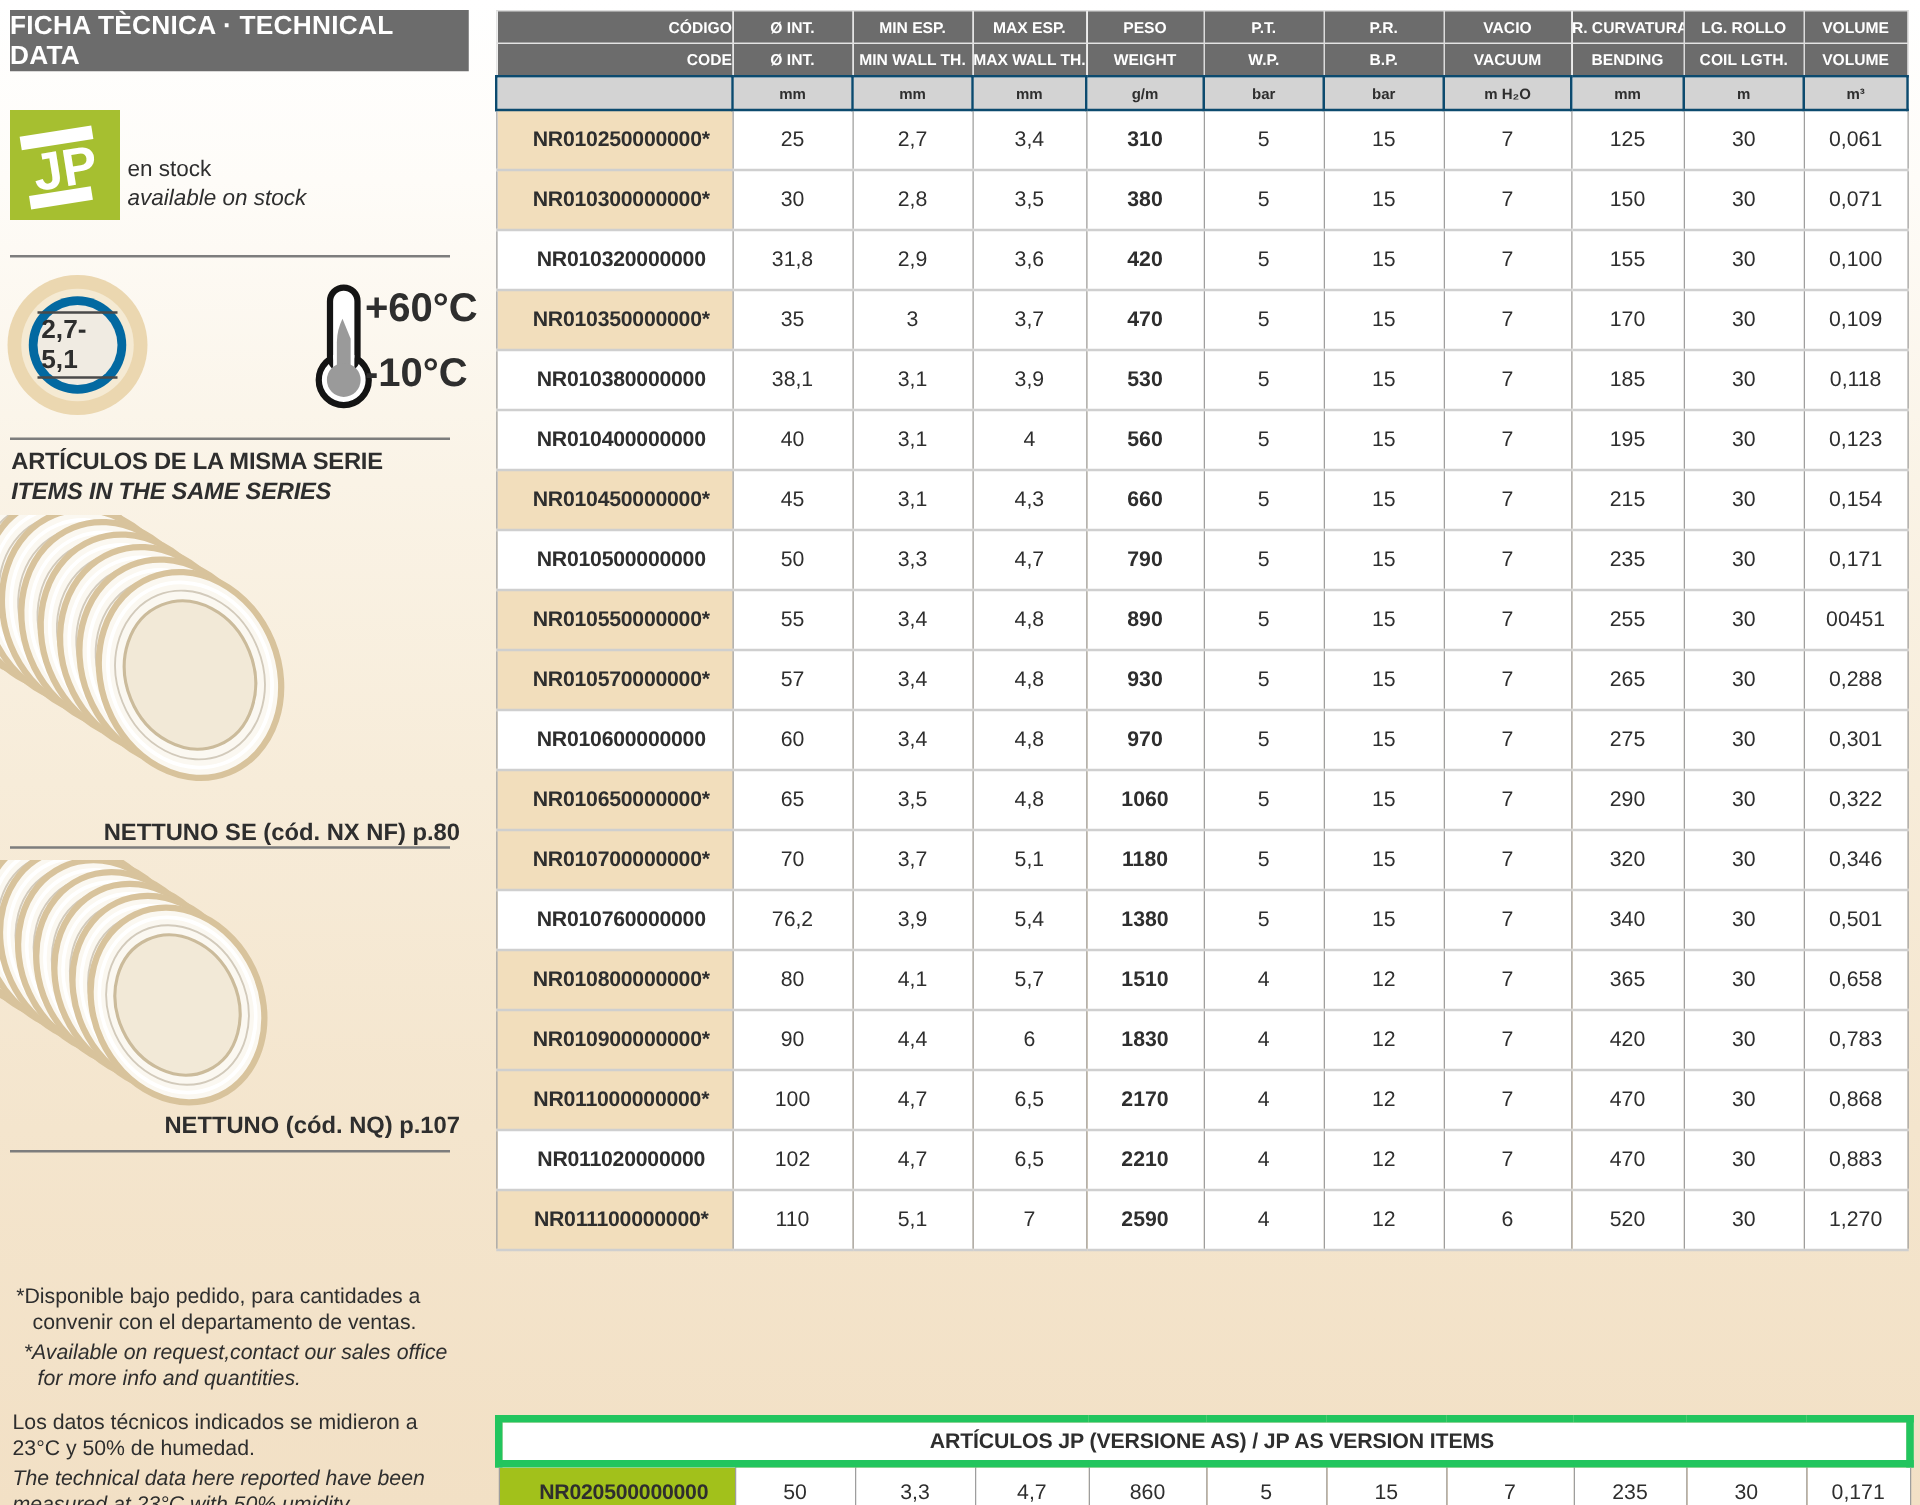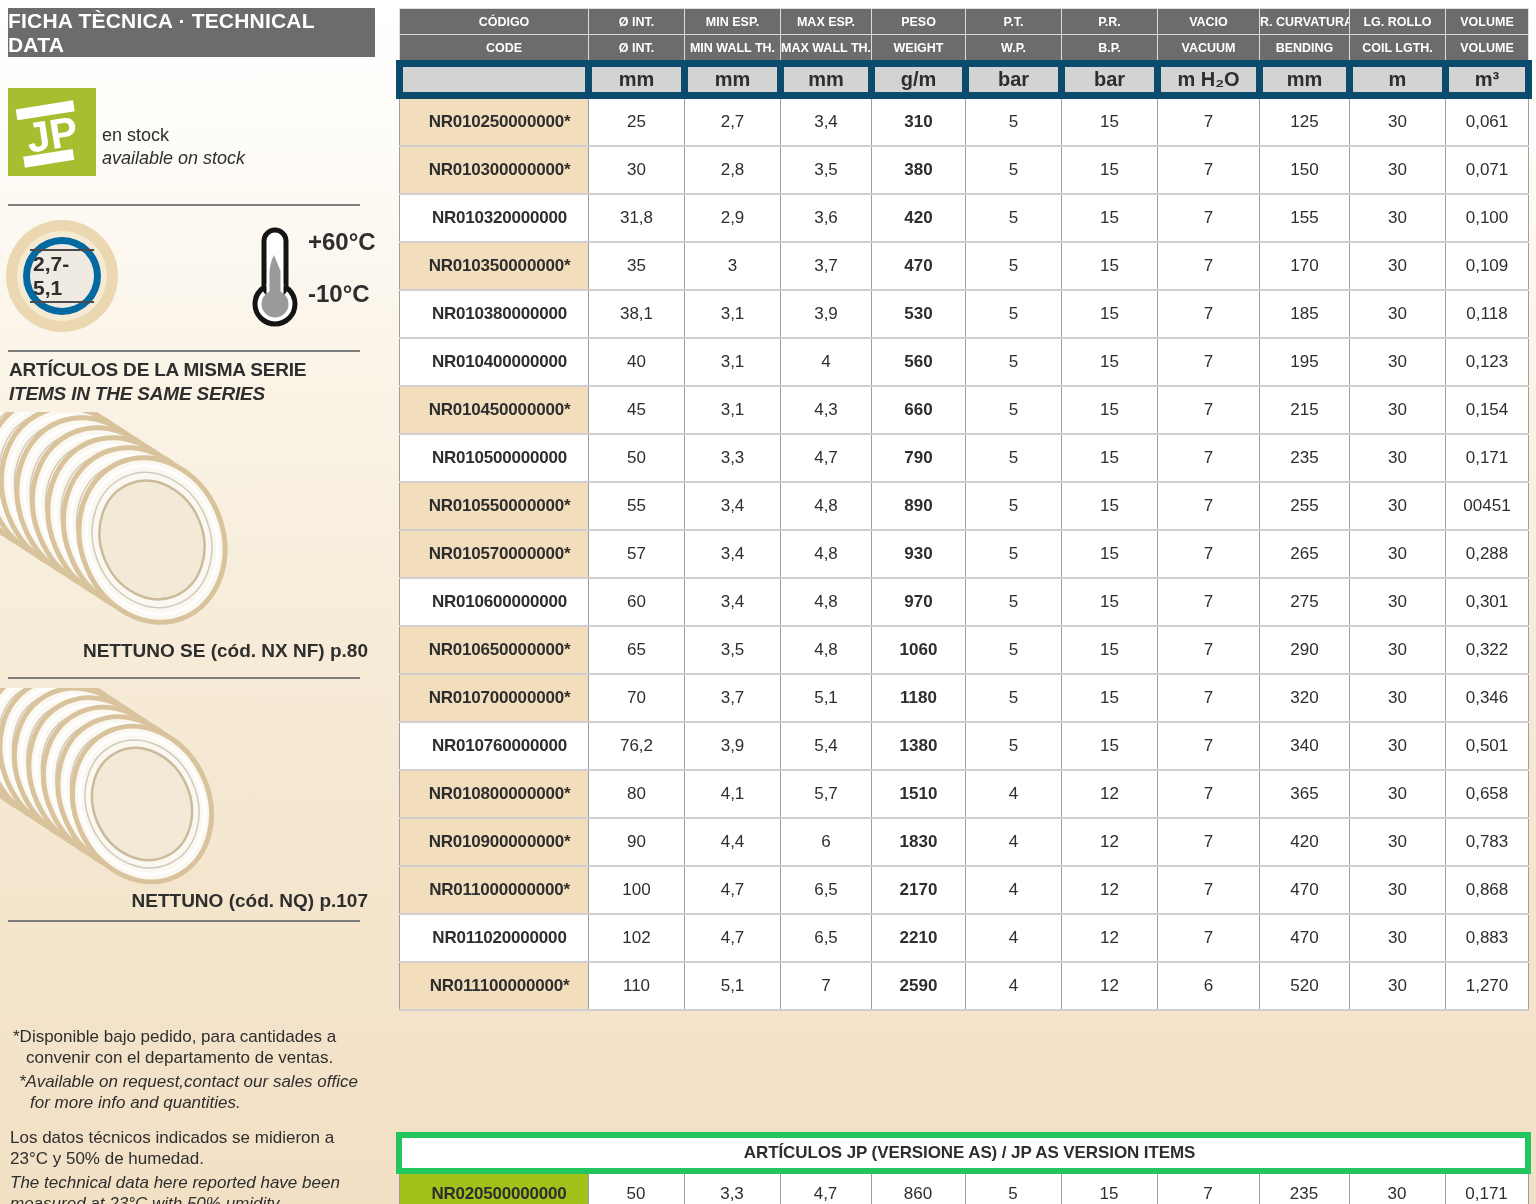--- a/index.html
+++ b/index.html
@@ -15,35 +15,35 @@
     font-weight:700;font-size:21px;display:flex;align-items:center;justify-content:center;letter-spacing:.2px;}
   .stock-label{left:102px;top:124px;font-size:18px;line-height:23px;}
   .stock-label .it{font-style:italic;}
   .divider{height:2px;background:#7d7d7d;left:8px;width:352px;}
   .ring-outer{left:6px;top:220px;width:112px;height:112px;border-radius:50%;background:#ebd7b0;
     display:flex;align-items:center;justify-content:center;}
   .ring-2{width:90px;height:90px;border-radius:50%;background:#f5ead3;display:flex;align-items:center;justify-content:center;}
   .ring-3{width:78px;height:78px;border-radius:50%;background:#0369a1;display:flex;align-items:center;justify-content:center;}
   .ring-4{width:64px;height:64px;border-radius:50%;background:#f0ebe2;display:flex;align-items:center;justify-content:center;}
   .wall-range{font-weight:700;font-size:21px;border-top:2px solid #4a4a4a;border-bottom:2px solid #4a4a4a;padding:1px 3px;}
-  .temp-label{left:308px;font-weight:700;font-size:24px;}
+  .temp-label{left:292px;font-weight:700;font-size:32px;}
   .series-title{left:9px;top:358px;font-weight:700;font-size:19px;line-height:24px;letter-spacing:-.2px;}
   .series-title .it{font-style:italic;}
   .hose-caption{left:0;width:368px;text-align:right;font-weight:700;font-size:19px;}
   .footnotes{left:10px;top:1026px;width:366px;font-size:17px;line-height:21px;}
   .footnotes p{margin:0 0 3px 0;padding-left:16px;text-indent:-13px;}
   .footnotes p.it{font-style:italic;margin-bottom:14px;padding-left:20px;text-indent:-11px;}
   .footnotes p.plain{padding-left:0;text-indent:0;}
 
   
   table.data{border-collapse:collapse;table-layout:fixed;width:1129px;}
   table.data td{text-align:center;vertical-align:middle;font-size:17px;background:#fff;padding:0;overflow:hidden;white-space:nowrap;}
   tr.dark td{background:#6c6c6c;color:#fff;font-weight:700;font-size:12.5px;height:25px;border:1px solid #dcdcdc;}
-  tr.dark td:first-child{text-align:center;padding-left:20px;}
-  tr.units td{background:#d3d3d3;color:#2e2e2e;font-weight:700;font-size:20px;height:25px;border:7px solid #0c4a6e;}
+  tr.dark td:first-child{text-align:right;padding-left:20px;}
+  tr.units td{background:#d3d3d3;color:#2e2e2e;font-weight:700;font-size:12px;height:25px;border:2px solid #0c4a6e;}
   tbody.vals td{height:46px;border-top:2px solid #cfcfcf;border-bottom:2px solid #cfcfcf;
     border-left:1px solid #9e9e9e;border-right:1px solid #9e9e9e;}
   td.code{text-align:center;padding-left:11px !important;font-weight:700;font-size:15.5px;letter-spacing:-.2px;}
   td.hl{background:#f2debc !important;}
   td.green{background:#a2c11b !important;}
   td.weight{font-weight:700;}
   .as-title-cell{text-align:center;padding-left:12px !important;font-weight:700;font-size:15.5px;height:30px;
     border:6px solid #22c55e;letter-spacing:-.1px;}
   table.as tbody.vals td{height:39px;margin-top:30px;}
 </style>
@@ -126,21 +126,21 @@
     <ellipse cx="121" cy="108" rx="63.9" ry="75.60000000000001" transform="rotate(-22 121 108)" fill="none" stroke="#ffffff" stroke-width="3"></ellipse>
     <ellipse cx="121" cy="108" rx="58.22" ry="68.88" transform="rotate(-22 121 108)" fill="none" stroke="#d2cabb" stroke-width="1.5"></ellipse>
     <ellipse cx="136.5" cy="118" rx="71" ry="84" transform="rotate(-22 136.5 118)" fill="#fbf8f1" stroke="#d8c39c" stroke-width="5"></ellipse>
     <ellipse cx="136.5" cy="118" rx="63.9" ry="75.60000000000001" transform="rotate(-22 136.5 118)" fill="none" stroke="#ffffff" stroke-width="3"></ellipse>
     <ellipse cx="136.5" cy="118" rx="58.22" ry="68.88" transform="rotate(-22 136.5 118)" fill="none" stroke="#d2cabb" stroke-width="1.5"></ellipse>
     <ellipse cx="152" cy="128" rx="71" ry="84" transform="rotate(-22 152 128)" fill="#fbf8f1" stroke="#d8c39c" stroke-width="5"></ellipse>
     <ellipse cx="152" cy="128" rx="63.9" ry="75.60000000000001" transform="rotate(-22 152 128)" fill="none" stroke="#ffffff" stroke-width="3"></ellipse>
     <ellipse cx="152" cy="128" rx="58.22" ry="68.88" transform="rotate(-22 152 128)" fill="none" stroke="#d2cabb" stroke-width="1.5"></ellipse>
     <ellipse cx="152" cy="128" rx="51.12" ry="60.48" transform="rotate(-22 152 128)" fill="#f2e9d7" stroke="#cbbb9b" stroke-width="2.5"></ellipse>
   </svg>
-<div class="abs hose-caption" style="top:640px;">NETTUNO SE (cód. NX NF) p.80</div>
+<div class="abs hose-caption" style="top:656px;">NETTUNO SE (cód. NX NF) p.80</div>
 
 <div class="abs divider" style="top:677px;"></div>
 
 <svg class="abs" style="left:0;top:688px;" width="230" height="215" viewBox="0 0 230 215">
     <ellipse cx="-17.5" cy="11.5" rx="67" ry="80" transform="rotate(-25 -17.5 11.5)" fill="#fbf8f1" stroke="#d8c39c" stroke-width="5"></ellipse>
     <ellipse cx="-17.5" cy="11.5" rx="60.300000000000004" ry="72" transform="rotate(-25 -17.5 11.5)" fill="none" stroke="#ffffff" stroke-width="3"></ellipse>
     <ellipse cx="-17.5" cy="11.5" rx="54.94" ry="65.6" transform="rotate(-25 -17.5 11.5)" fill="none" stroke="#d2cabb" stroke-width="1.5"></ellipse>
     <ellipse cx="-3" cy="21" rx="67" ry="80" transform="rotate(-25 -3 21)" fill="#fbf8f1" stroke="#d8c39c" stroke-width="5"></ellipse>
     <ellipse cx="-3" cy="21" rx="60.300000000000004" ry="72" transform="rotate(-25 -3 21)" fill="none" stroke="#ffffff" stroke-width="3"></ellipse>
     <ellipse cx="-3" cy="21" rx="54.94" ry="65.6" transform="rotate(-25 -3 21)" fill="none" stroke="#d2cabb" stroke-width="1.5"></ellipse>

